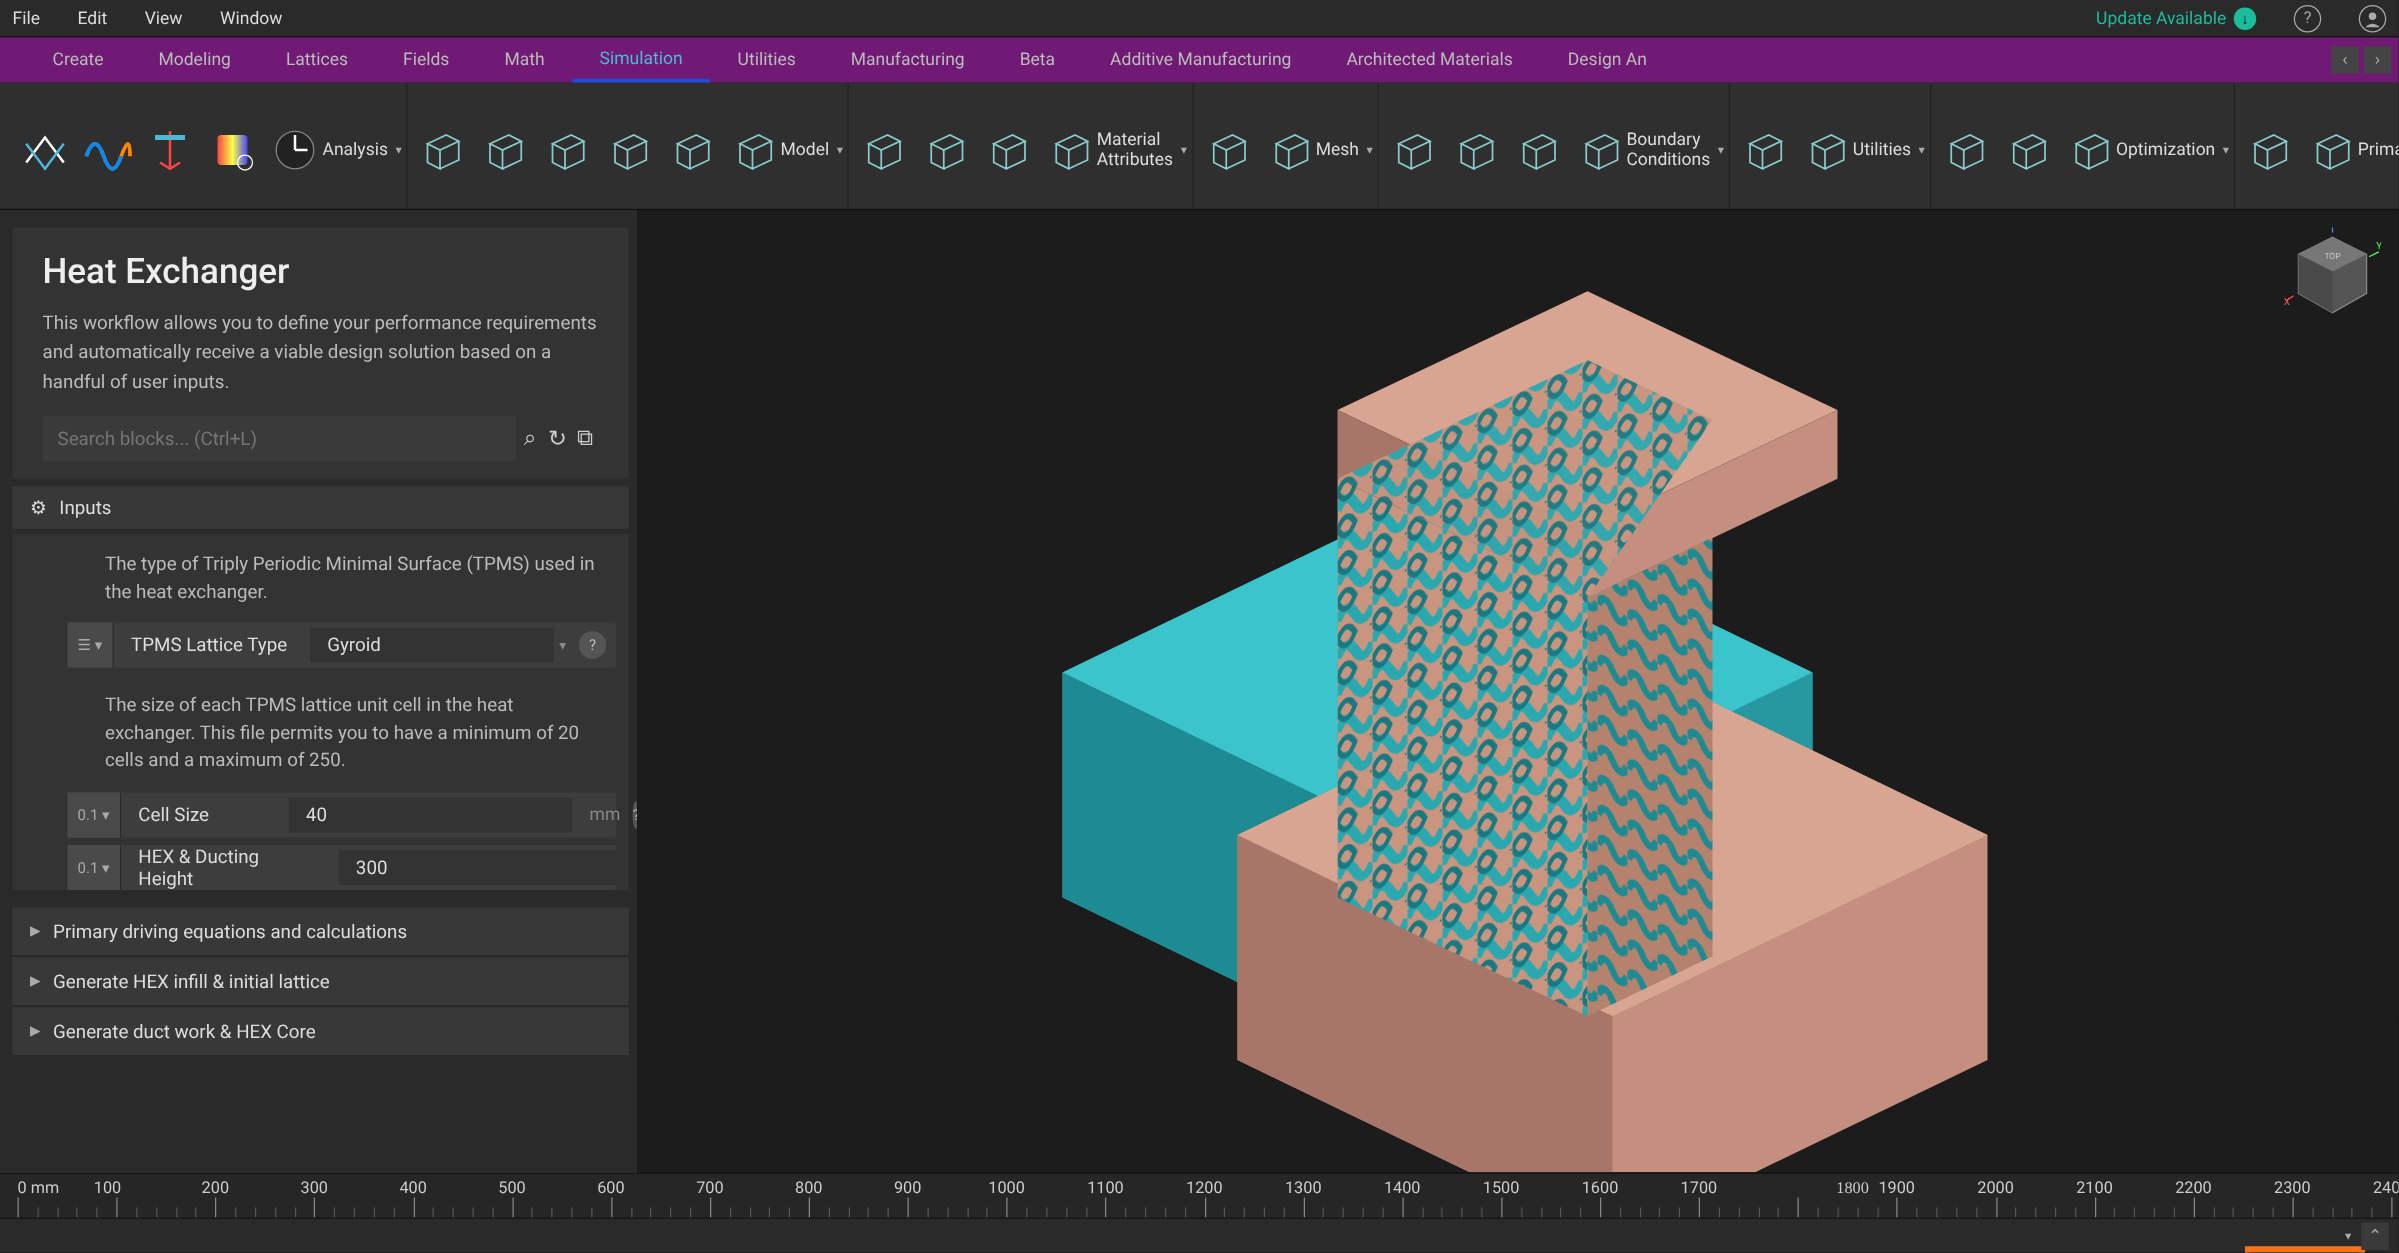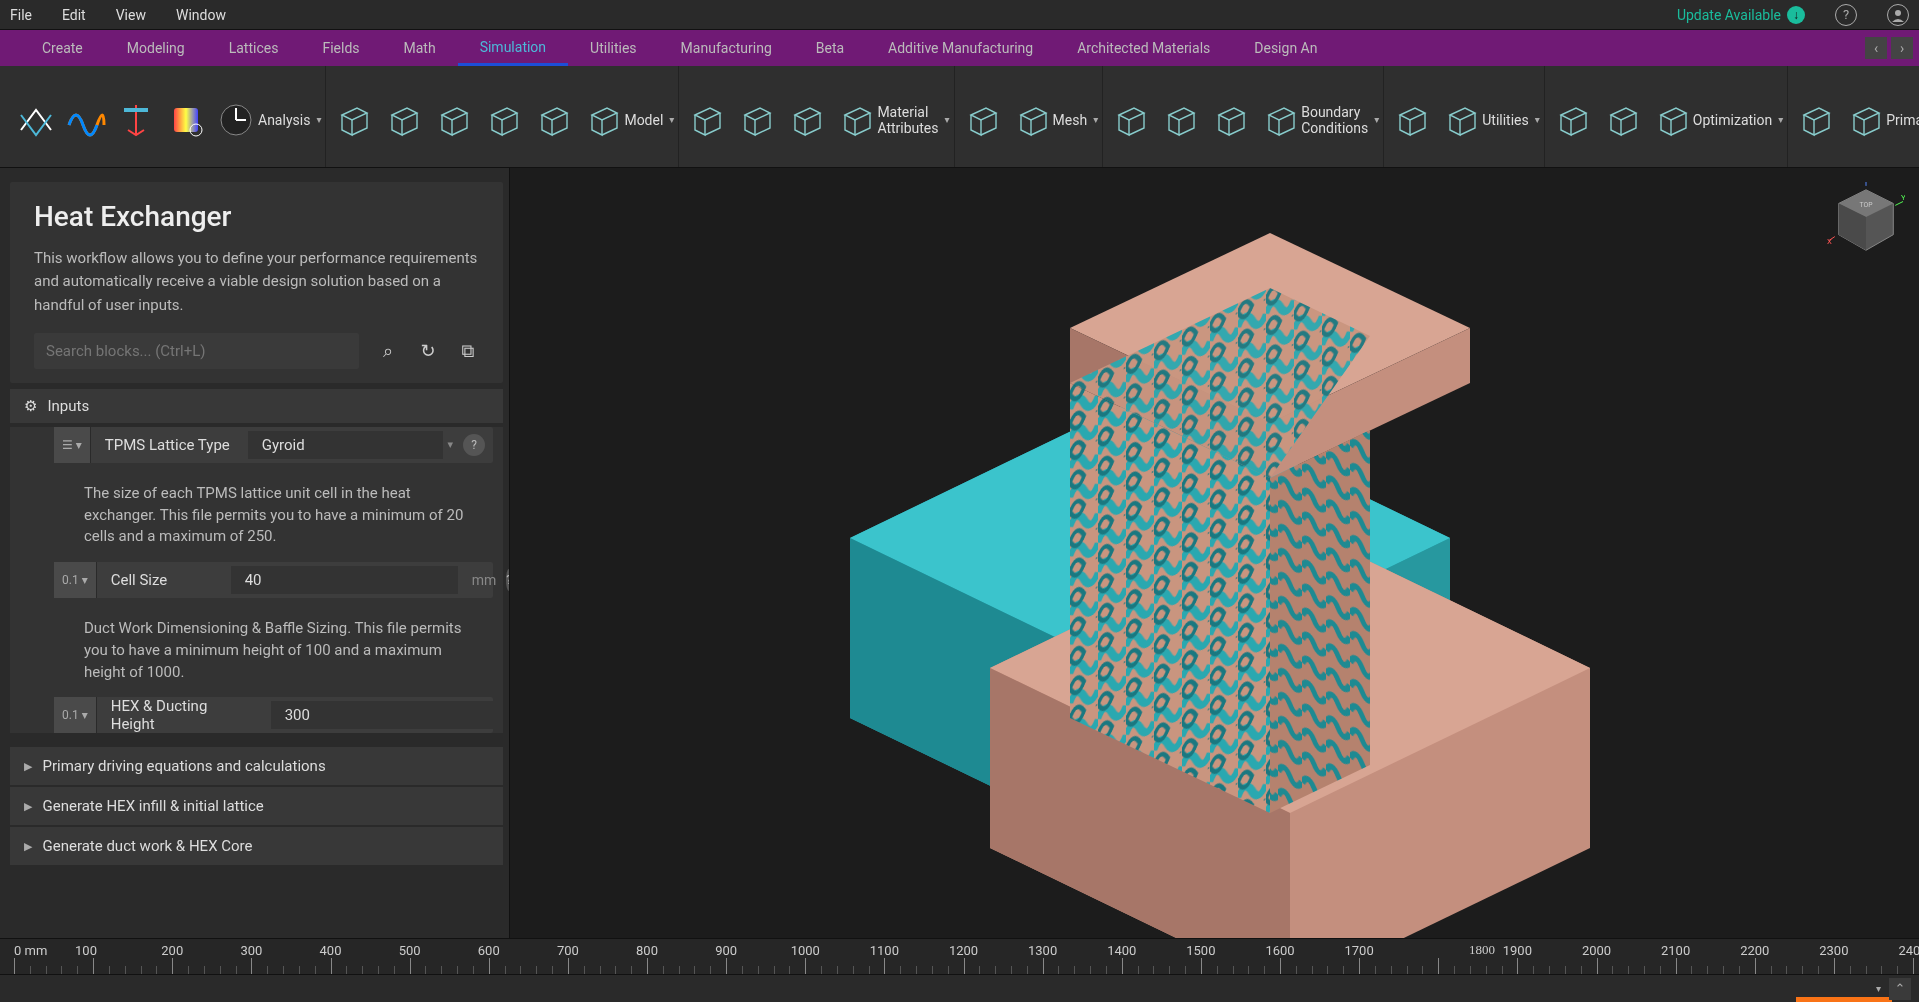--- a/index.html
+++ b/index.html
@@ -29,21 +29,21 @@
 .ribbon-icon svg, .ribbon-icon .glyph { width:40px; height:40px; }
 .ribbon-label { height: 26px; display:flex; align-items:center; gap:6px; color:#ddd; font-size:14px; }
 .ribbon-label .caret { font-size:10px; color:#aaa; }
 
 
 .main { display:flex; height: calc(1002px - 30px - 36px - 102px - 36px - 28px); }
 .sidebar { width: 510px; background: #2a2a2a; border-right: 1px solid #111; overflow-y:auto; padding: 14px 0 0 10px; }
 .panel { background: #333; border-radius: 2px; margin: 0 6px 6px 0; padding: 18px 24px 14px; }
 .panel h1 { font-size: 28px; font-weight: 500; color: #eee; margin-bottom: 14px; }
 .panel .desc { color: #bbb; line-height: 1.55; font-size: 15px; margin-bottom: 16px; }
-.searchrow { display:flex; align-items:center; gap:18px; }
+.searchrow { display:flex; align-items:center; gap:0; }
 .searchbox { flex:1; background:#3a3a3a; border:none; color:#aaa; padding:9px 12px; font-size:15px; border-radius:2px; }
 .searchrow .ico { width:22px; height:22px; color:#ccc; cursor:pointer; display:flex; align-items:center; justify-content:center; font-size:18px; }
 
 .section-header { background:#383838; padding:8px 14px; display:flex; align-items:center; gap:10px; margin: 0 6px 4px 0; font-size:15px; color:#ddd; }
 .section-body { background:#333; margin:0 6px 6px 0; }
 .hint { color:#bbb; font-size:15px; line-height:1.45; padding: 14px 22px 14px 74px; }
 .fieldrow { display:flex; align-items:center; background:#3d3d3d; margin: 0 10px 6px 44px; height:36px; border-radius:2px; }
 .fieldrow .badge { background:#4a4a4a; padding: 0 8px; height:100%; display:flex; align-items:center; font-size:12px; color:#aaa; gap:3px; border-right:1px solid #2a2a2a; }
 .fieldrow .label { padding: 0 14px; font-size:15px; color:#ddd; min-width:130px; }
 .fieldrow .value { flex:1; background:#333; height:28px; margin:4px; border:none; color:#ddd; padding:0 14px; font-size:15px; }
@@ -434,20 +434,21 @@
         <span class="ico">⧉</span>
       </div>
     </div>
 
     <div class="section-header">
       <span>⚙</span>
       <span>Inputs</span>
     </div>
 
     <div class="section-body">
+      <p class="hint">The type of Triply Periodic Minimal Surface (TPMS) used in the heat exchanger.</p>
       <div class="fieldrow">
         <span class="badge">
             <span>☰</span>
             <span>▾</span>
           </span>
         <span class="label">TPMS Lattice Type</span>
         <select class="value"><option>Gyroid</option></select>
         <span class="dd-caret">▾</span>
         <span class="help">?</span>
       </div>
@@ -457,21 +458,20 @@
         <span class="badge">
             <span>0.1</span> 
             <span>▾</span>
           </span>
         <span class="label">Cell Size</span>
         <input class="value" value="40" style="">
         <span class="unit">mm</span>
         <span class="help">?</span>
       </div>
 
-      <p class="hint">Duct Work Dimensioning &amp; Baffle Sizing. This file permits you to have a minimum height of 100 and a maximum height of 1000.</p>
       <div class="fieldrow" style="margin-bottom:14px;">
         <span class="badge">
             <span>0.1</span> 
             <span>▾</span>
           </span>
         <span class="label" style="min-width:170px">HEX &amp; Ducting Height</span>
         <input class="value" value="300" style="">
         <span class="unit">mm</span>
 
       </div>

